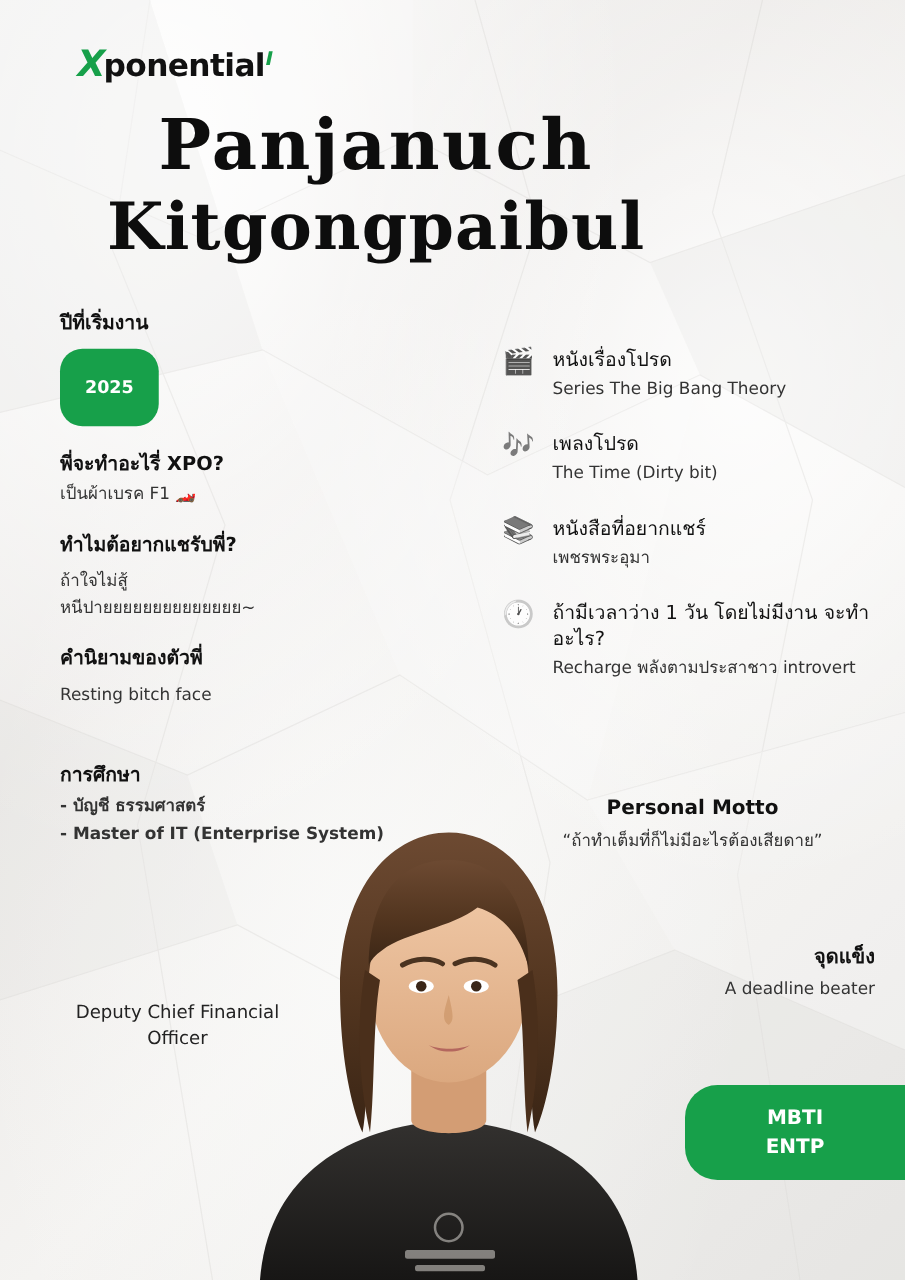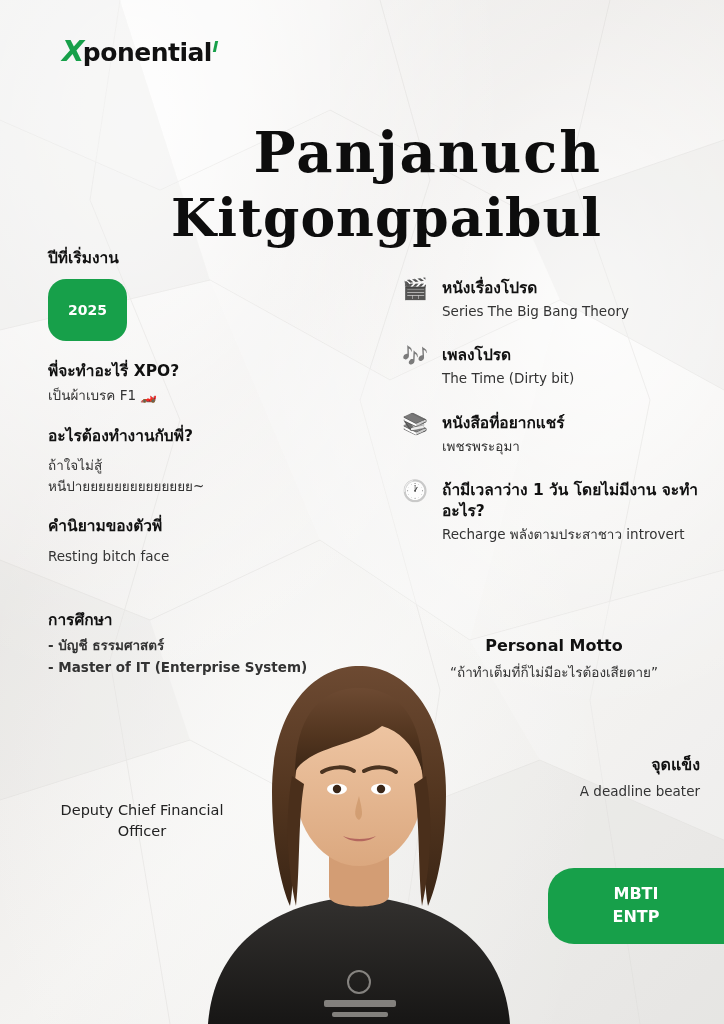--- a/index.html
+++ b/index.html
@@ -60,22 +60,21 @@
     margin-left: 2px;
     position: relative;
     top: -9px;
   }
 
   .title-wrap {
     position: absolute;
     top: 88px;
     left: 0;
     width: 602px;
-    text-align: right;
-    margin-top: 36px;
+    text-align: center;
   }
   .title-line {
     font-family: "DejaVu Serif", "Liberation Serif", serif;
     font-weight: bold;
     color: #0d0d0d;
     letter-spacing: 2px;
     line-height: 1.0;
   }
   .title-first { font-size: 56px; }
   .title-second { font-size: 52px; margin-top: 12px; letter-spacing: 1px; }
@@ -129,21 +128,21 @@
     flex: 0 0 30px;
     text-align: center;
     font-size: 21px;
     line-height: 1.1;
     filter: grayscale(100%) contrast(115%);
     opacity: 0.85;
   }
   .r-text { flex: 1; }
   .r-head {
     font-size: 15.5px;
-    font-weight: bold;
+    font-weight: normal;
     color: #111;
     line-height: 1.35;
   }
   .r-body {
     font-size: 13.5px;
     color: #333;
     margin-top: 3px;
     line-height: 1.45;
   }
 
@@ -258,21 +257,21 @@
       <div class="q-head">ปีที่เริ่มงาน</div>
       <div class="year-pill">2025</div>
     </div>
 
     <div class="block" style="margin-top:10px;">
       <div class="q-head">พี่จะทำอะไรี่ XPO?</div>
       <div class="q-body">เป็นผ้าเบรค F1 🏎️</div>
     </div>
 
     <div class="block">
-      <div class="q-head">อะไรต้องทำงานกับพี่?</div>
+      <div class="q-head">ทำไมต้อยากแชรับพี่?</div>
       <div class="q-body" style="white-space:pre-line; margin-top:8px;">ถ้าใจไม่สู้
 หนีปายยยยยยยยยยยยยย~</div>
     </div>
 
     <div class="block">
       <div class="q-head">คำนิยามของตัวพี่</div>
       <div class="q-body" style="margin-top:8px;">Resting bitch face</div>
     </div>
 
     <div class="block" style="margin-top:44px;">

